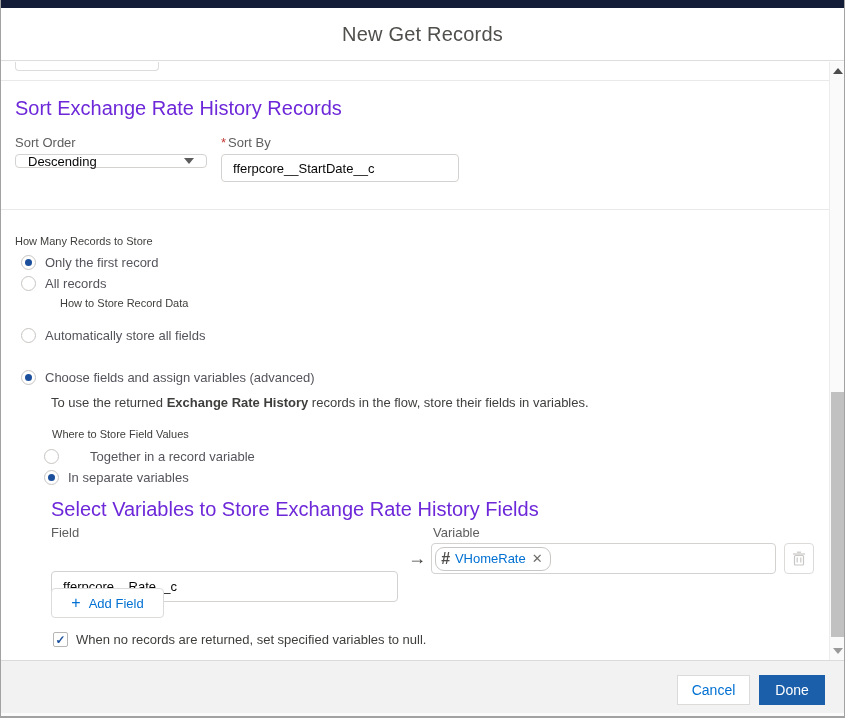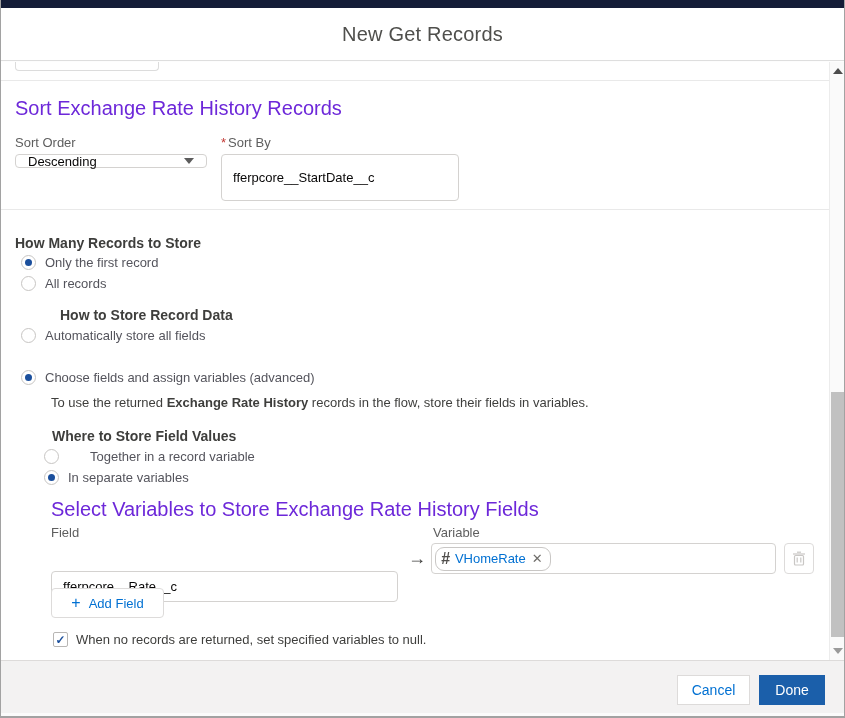--- a/index.html
+++ b/index.html
@@ -31,25 +31,25 @@
   .field-label { position:absolute; font-size:13px; color:#5e5e5e; }
   .req { color:#c23934; margin-right:2px; }
 
   .combobox { position:absolute; left:14px; top:92px; width:192px; height:14px; background:#fff;
               border:1px solid #d4d2d0; border-radius:4px; font-size:13px; color:#080707;
               display:flex; align-items:center; padding:0 12px; cursor:pointer; }
   .combobox .cb-text { flex:1; }
   .chevron-down { width:0; height:0; border-left:5px solid transparent; border-right:5px solid transparent;
                   border-top:6px solid #5c5c5c; }
 
-  .text-input { position:absolute; height:47px; background:#fff; border:1px solid #d4d2d0; border-radius:4px;
+  .text-input { position:absolute; height:28px; background:#fff; border:1px solid #d4d2d0; border-radius:4px;
                 font-size:13px; color:#080707; padding:0 11px; font-family:"Liberation Sans", sans-serif; outline:none; }
   .input-sortby { left:220px; top:92px; width:238px; }
 
-  .group-label { position:absolute; font-size:14px; font-weight:bold; color:#3e3e3c;text-align:center; }
+  .group-label { position:absolute; font-size:11px; font-weight:normal; color:#3e3e3c;text-align:center; }
 
   .radio-row { position:absolute; display:flex; align-items:center; }
   .radio { width:15px; height:15px; border-radius:50%; border:1px solid #c7c5c3; background:#fff;
            margin-right:9px; flex:none; position:relative; cursor:pointer; }
   .radio.selected::after { content:""; position:absolute; left:3px; top:3px; width:7px; height:7px;
                            border-radius:50%; background:#1b4f9c; }
   .radio-label { font-size:13px; color:#54545c; }
 
   .info-text { position:absolute; left:50px; top:333px; font-size:13px; color:#3e3e3c; }
   .info-text b { font-weight:bold; }
@@ -135,21 +135,21 @@
     <div class="group-label" style="left:14px; top:173px;">How Many Records to Store</div>
     <div class="radio-row" style="left:20px; top:193px;">
       <span class="radio selected"></span>
       <span class="radio-label">Only the first record</span>
     </div>
     <div class="radio-row" style="left:20px; top:214px;">
       <span class="radio"></span>
       <span class="radio-label">All records</span>
     </div>
 
-    <div class="group-label" style="left:14px; top:245px;padding-left:45px;">How to Store Record Data</div>
+    <div class="group-label" style="left:14px; top:235px;padding-left:45px;">How to Store Record Data</div>
     <div class="radio-row" style="left:20px; top:266px;">
       <span class="radio"></span>
       <span class="radio-label">Automatically store all fields</span>
     </div>
     <div class="radio-row" style="left:20px; top:308px;">
       <span class="radio selected"></span>
       <span class="radio-label">Choose fields and assign variables (advanced)</span>
     </div>
 
     <div class="info-text">

